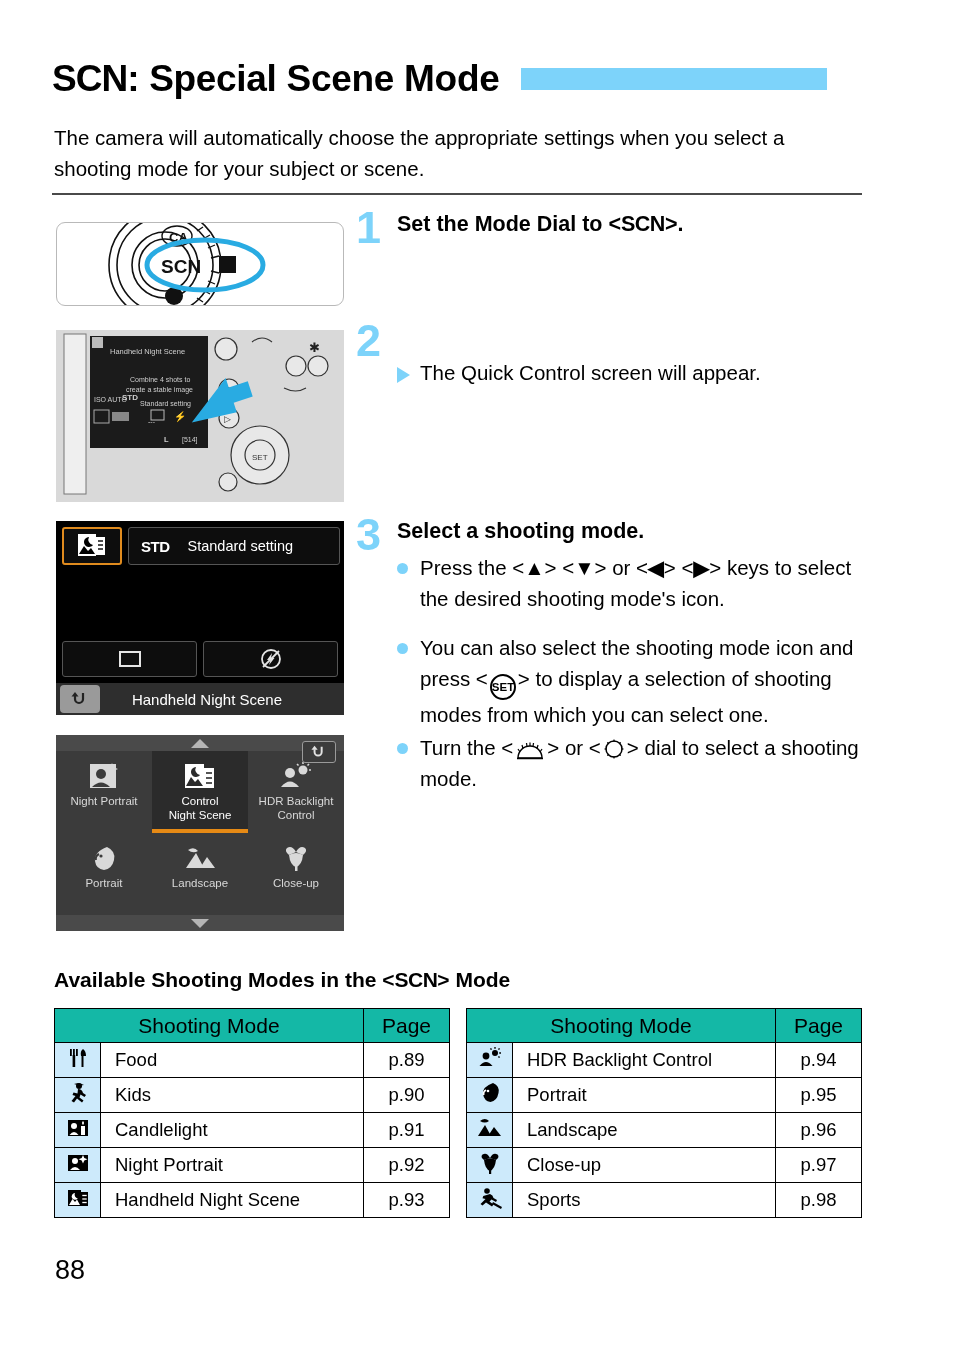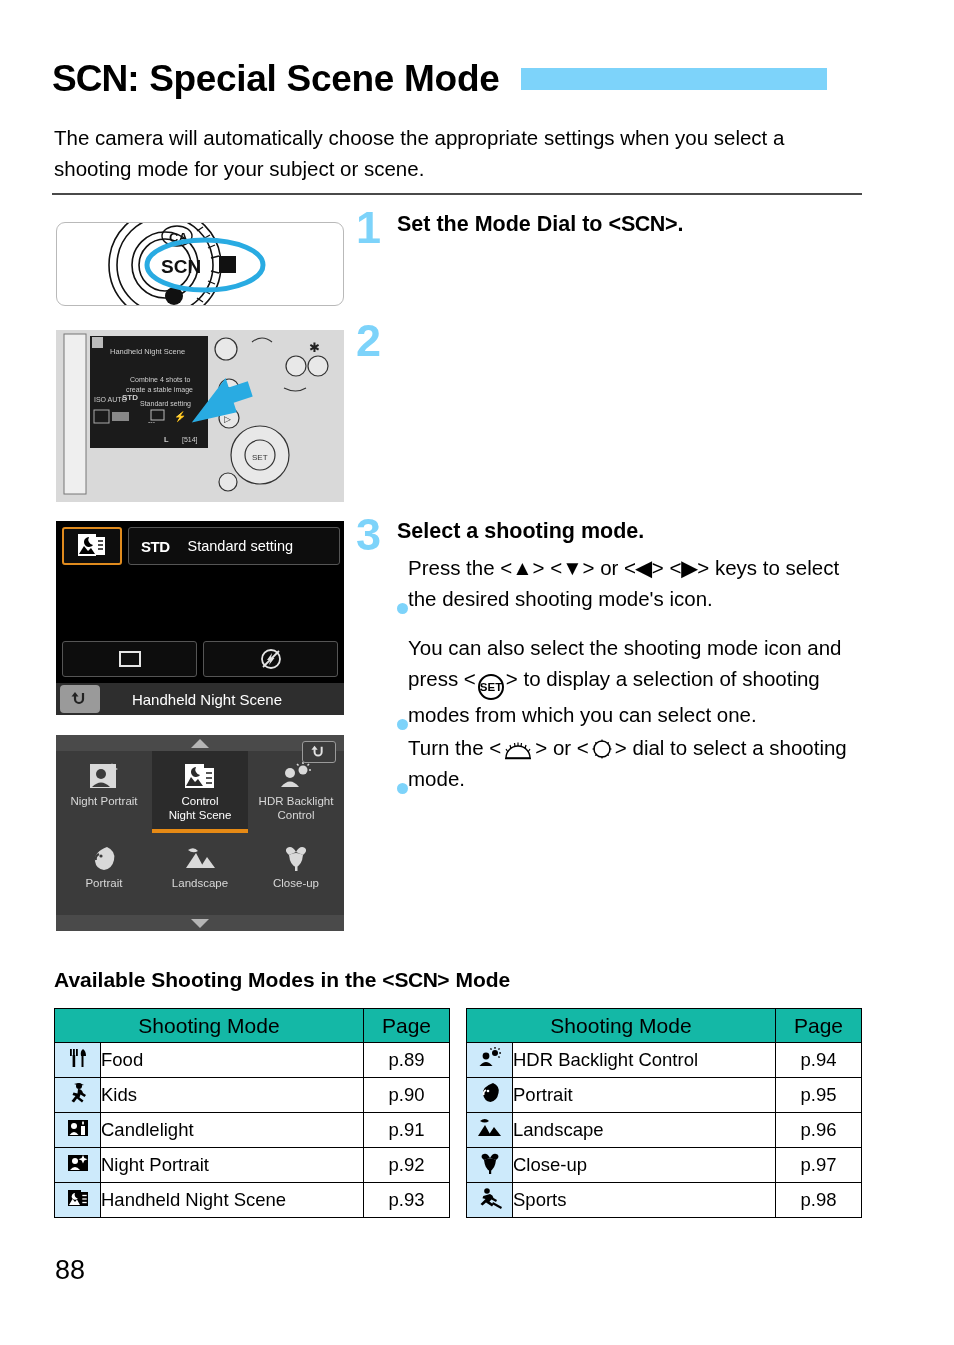--- a/index.html
+++ b/index.html
@@ -50,21 +50,21 @@
   .step-body {
     position: absolute;
     font-size: 20.5px; line-height: 30.5px;
   }
   .arrow-line { display: flex; gap: 10px; align-items: flex-start; }
   .tri-right {
     display: inline-block; width: 0; height: 0; margin-top: 9px;
     border-left: 13px solid #7dd3fa;
     border-top: 8px solid transparent; border-bottom: 8px solid transparent;
   }
-  .bullet-line { display: flex; align-items: flex-end; margin-bottom: 3px; }
+  .bullet-line { display: flex; gap: 12px; align-items: flex-start; margin-bottom: 3px; }
   .dot {
     flex: 0 0 auto; width: 11px; height: 11px; margin-top: 10px;
     border-radius: 50%; background: #7dd3fa;
   }
 
   
   .kbox {
     display: inline-block; border: 2px solid #000; border-radius: 2px;
     padding: 0 4px; font-size: 16px; font-weight: bold; line-height: 18px;
     vertical-align: 2px; margin: 0 1px;
@@ -165,21 +165,21 @@
   }
   table.modes th, table.modes td { border: 1.5px solid #000; }
   table.modes th {
     background: #14b8a6; font-weight: normal; font-size: 21px;
     height: 34px; text-align: center;
   }
   td.ic {
     width: 46px; background: #cdeafb; text-align: center;
     vertical-align: middle; height: 35px;
   }
-  td.nm { padding-left: 0; height: 35px; margin-top: 27px; }
+  td.nm { padding-left: 14px; height: 35px; margin-top: 27px; }
   td.pg { width: 86px; text-align: center; height: 35px; }
 
   
   .page-num {
     position: absolute; left: 55px; top: 1255px;
     font-size: 27px;
   }
 </style>
 </head>
 <body>
@@ -265,20 +265,26 @@
       <text x="253" y="22" font-size="13" fill="#222" font-family="Liberation Sans, sans-serif">✱</text>
       <g stroke="#333" stroke-width="1.1" fill="none">
         <path d="M196 12 q10 -8 20 0"></path>
         <path d="M228 58 q12 6 22 0"></path>
       </g>
       <path d="M130 84 L176 52 L176 62 L196 62 L196 78 L176 78 L176 88 Z" transform="rotate(-18 160 70)" fill="#29abe2"></path>
     </svg>
   </div>
 
   <div class="step-num" style="left:356px; top:318px;">2</div>
+  <div class="step-body" style="left:397px; top:358px; width:470px;">
+    <div class="arrow-line">
+      <span class="tri-right"></span>
+      <span>The Quick Control screen will appear.</span>
+    </div>
+  </div>
 
   <div class="fig fig-qc">
     <div class="qc-top">
       <div class="qc-mode-tile">
         <svg width="30" height="28" viewBox="0 0 30 28">
           <rect x="1" y="2" width="18" height="22" fill="#fff"></rect>
           <path d="M12 5 a5 5 0 1 0 4 8 a5.5 5.5 0 0 1 -4 -8z" fill="#000"></path>
           <path d="M2 22 L7 14 L11 19 L14 16 L18 22 Z" fill="#000"></path>
           <rect x="19" y="5" width="9" height="18" fill="#fff"></rect>
           <g stroke="#000" stroke-width="1.4">

